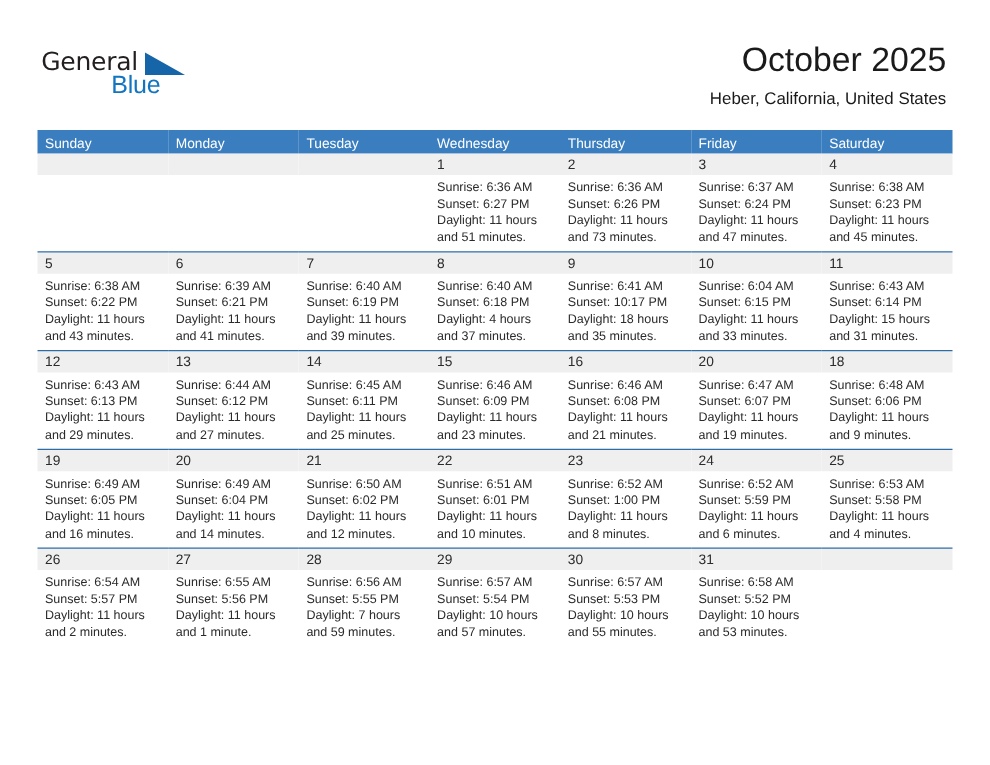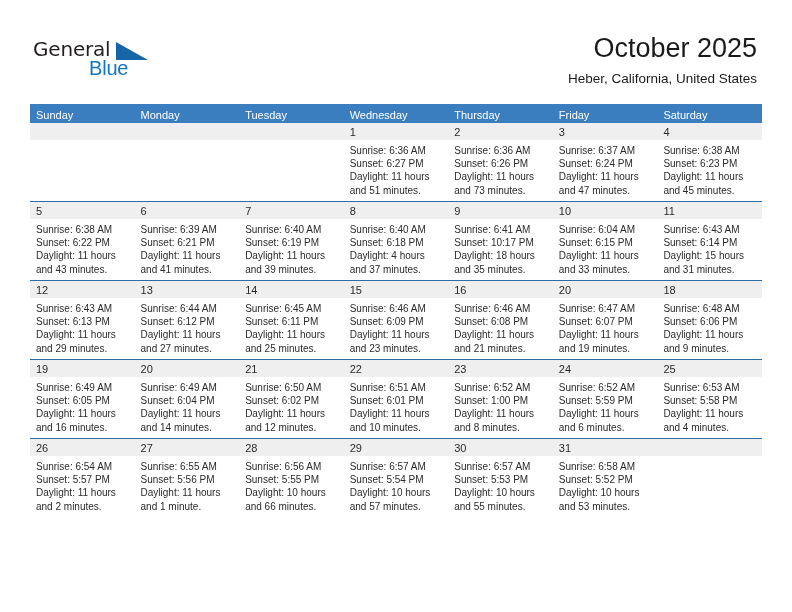--- a/index.html
+++ b/index.html
@@ -407,21 +407,21 @@
               <div>Sunrise: 6:55 AM</div>
               <div>Sunset: 5:56 PM</div>
               <div class="daylight-line">Daylight: 11 hours and 1 minute.</div>
             </div>
           </td>
           <td>
             <div class="daynum-bar">28</div>
             <div class="cell-body">
               <div>Sunrise: 6:56 AM</div>
               <div>Sunset: 5:55 PM</div>
-              <div class="daylight-line">Daylight: 10 hours and 66 minutes.</div>
+              <div class="daylight-line">Daylight: 7 hours and 59 minutes.</div>
             </div>
           </td>
           <td>
             <div class="daynum-bar">29</div>
             <div class="cell-body">
               <div>Sunrise: 6:57 AM</div>
               <div>Sunset: 5:54 PM</div>
               <div class="daylight-line">Daylight: 10 hours and 57 minutes.</div>
             </div>
           </td>

